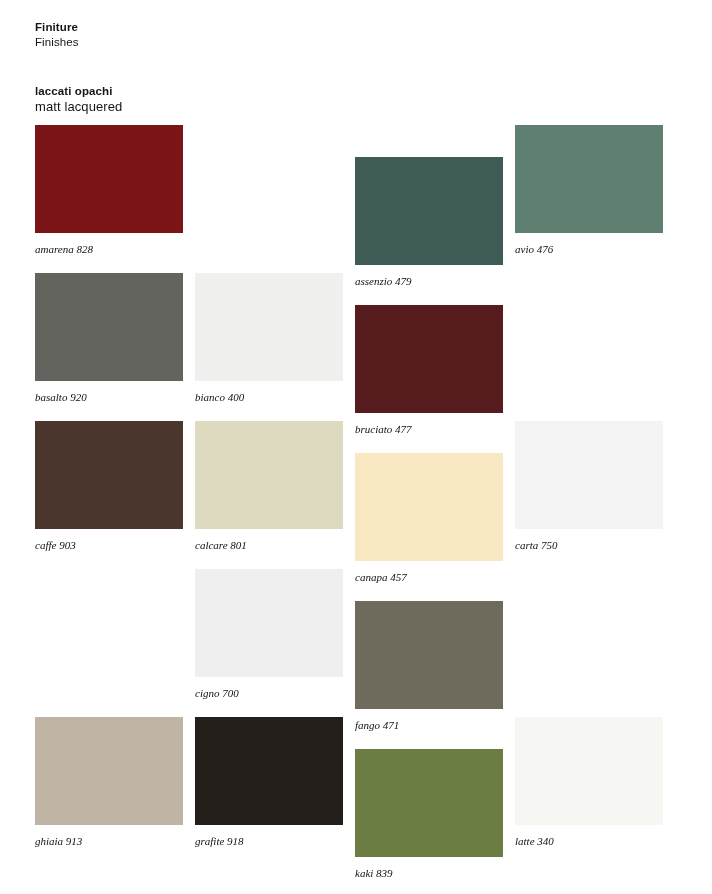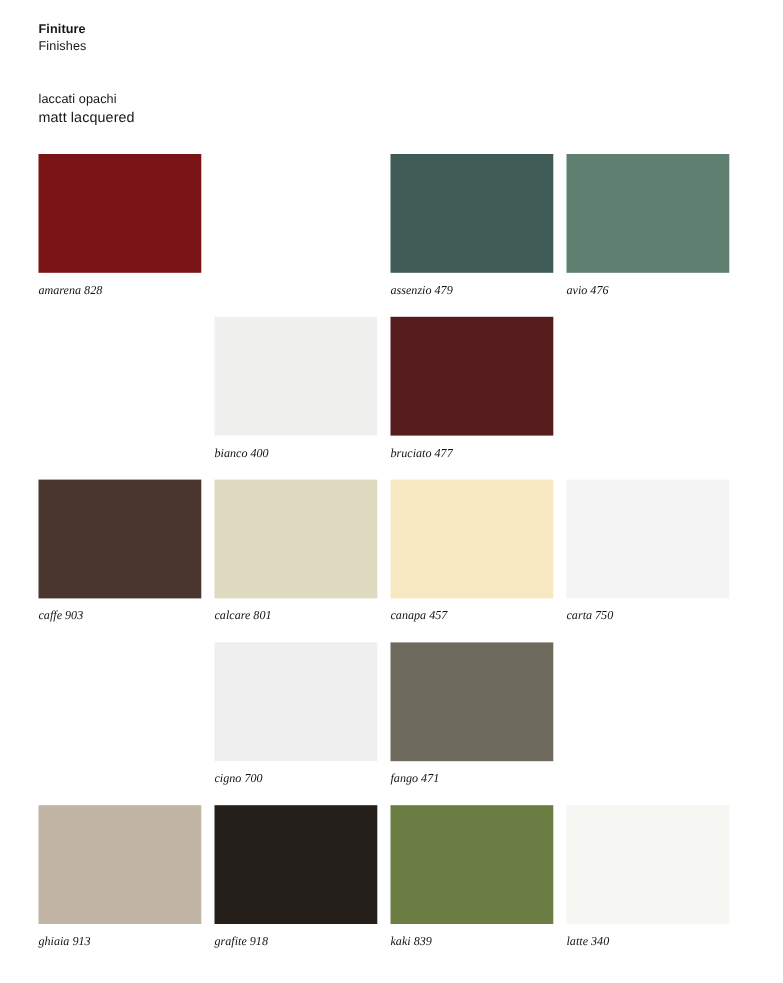--- a/index.html
+++ b/index.html
@@ -46,52 +46,52 @@
   }
 
   
   .section-header {
     position: absolute;
     left: 35px;
     top: 84px;
   }
   .section-title {
     font-size: 11.5px;
-    font-weight: normal;
+    font-weight: bold;
     line-height: 15px;
     letter-spacing: 0.1px;
     color: #161616;
   }
   .section-subtitle {
     font-size: 13px;
     font-weight: normal;
     line-height: 15px;
     letter-spacing: 0.1px;
     color: #161616;
   }
 
   
   .swatch-grid {
     position: absolute;
     left: 35px;
-    top: 140px;
+    top: 125px;
     width: 640px;
   }
   .swatch-row {
     position: relative;
     height: 148px;
   }
   .swatch-cell {
     position: absolute;
     top: 0;
     width: 148px;
   }
   .swatch-cell.col0 { left: 0px; }
   .swatch-cell.col1 { left: 160px; }
-  .swatch-cell.col2 { left: 320px; }
+  .swatch-cell.col2 { left: 320px; margin-top: 32px; }
   .swatch-cell.col3 { left: 480px; }
 
   .swatch-chip {
     width: 148px;
     height: 108px;
     display: block;
   }
   .swatch-label {
     margin-top: 10px;
     font-family: "Liberation Serif", serif;
@@ -126,20 +126,24 @@
         <div class="swatch-cell col2">
           <div class="swatch-chip" style="background-color: rgb(62, 91, 85);"></div>
           <div class="swatch-label">assenzio 479</div>
         </div>
         <div class="swatch-cell col3">
           <div class="swatch-chip" style="background-color: rgb(95, 128, 113);"></div>
           <div class="swatch-label">avio 476</div>
         </div>
       </div>
       <div class="swatch-row">
+        <div class="swatch-cell col0">
+          <div class="swatch-chip" style="background-color: rgb(100, 100, 95);"></div>
+          <div class="swatch-label">basalto 920</div>
+        </div>
         <div class="swatch-cell col1">
           <div class="swatch-chip" style="background-color: rgb(240, 240, 239);"></div>
           <div class="swatch-label">bianco 400</div>
         </div>
         <div class="swatch-cell col2">
           <div class="swatch-chip" style="background-color: rgb(85, 27, 29);"></div>
           <div class="swatch-label">bruciato 477</div>
         </div>
       </div>
       <div class="swatch-row">

